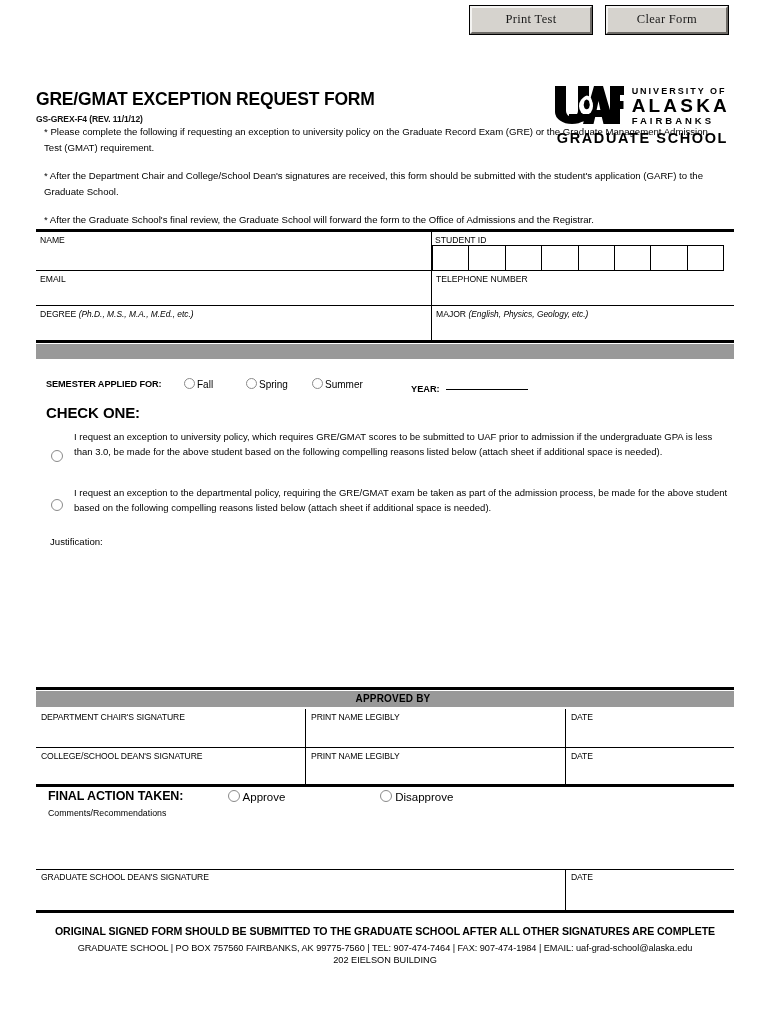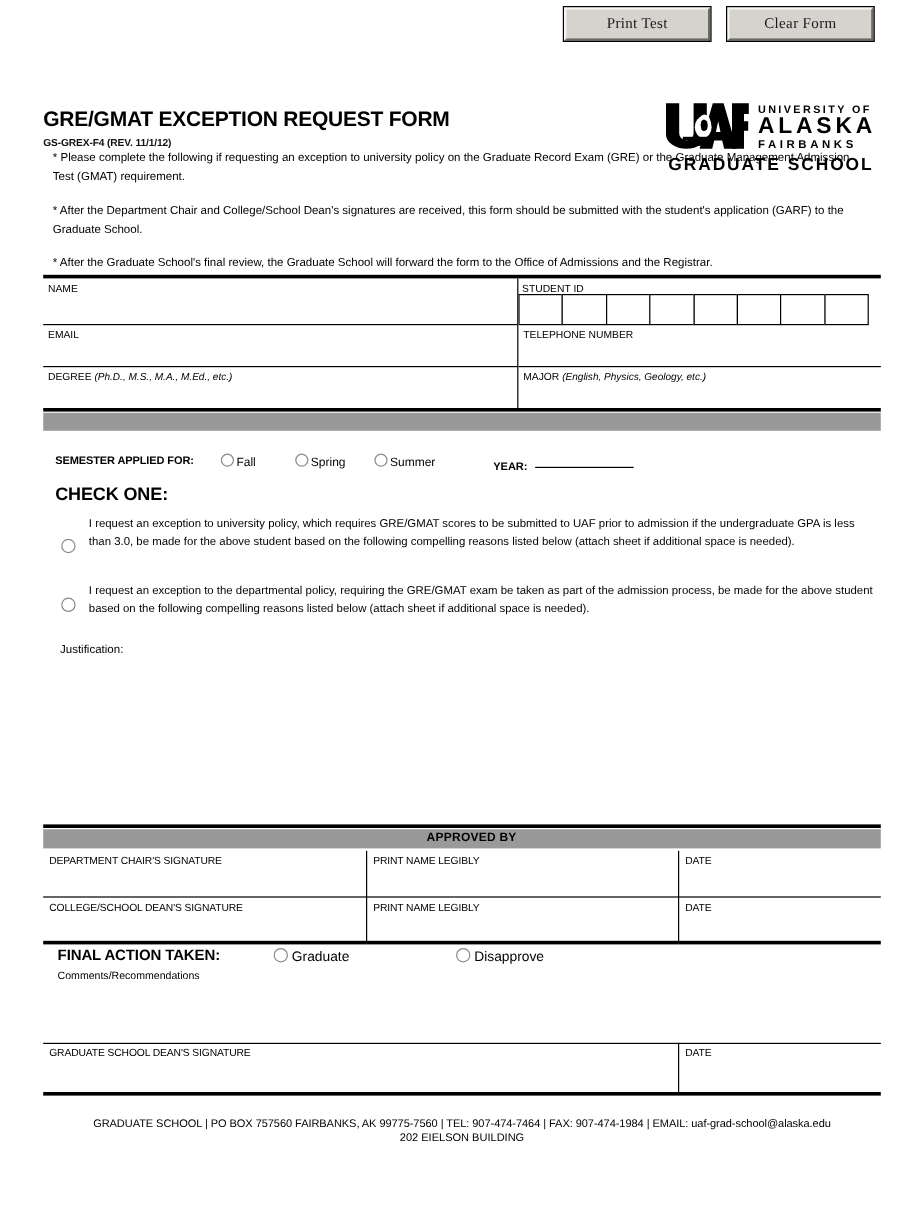--- a/index.html
+++ b/index.html
@@ -526,21 +526,21 @@
     <div style="position:absolute; left:530px; top:39px; width:168px; height:37px;">
       <div class="sig-label">DATE</div>
     </div>
   </div>
 
   <div class="rule-thick" style="top:784px;"></div>
 
   <div class="final-action">FINAL ACTION TAKEN:</div>
   <div class="fa-opt" style="left:228px;">
     <span class="radio radio-lg"></span>
-    <span>Graduate</span>
+    <span>Approve</span>
   </div>
   <div class="fa-opt" style="left:380px;">
     <span class="radio radio-lg"></span>
     <span>Disapprove</span>
   </div>
   <div class="comments">Comments/Recommendations</div>
   <div style="position:absolute; left:48px; top:822px; width:670px; height:40px;"></div>
 
   <div class="rule-thin" style="top:869px;"></div>
   <div style="position:absolute; left:36px; top:869px; width:698px; height:41px;">
@@ -548,17 +548,18 @@
     <div style="position:absolute; left:0; top:0; width:529px; height:52px;">
       <div class="sig-label">GRADUATE SCHOOL DEAN'S SIGNATURE</div>
     </div>
     <div style="position:absolute; left:530px; top:0; width:168px; height:41px;">
       <div class="sig-label">DATE</div>
     </div>
   </div>
   <div class="rule-thick" style="top:910px;"></div>
 
   <div class="footer" style="top:925px;">
+    <div class="footer-bold">ORIGINAL SIGNED FORM SHOULD BE SUBMITTED TO THE GRADUATE SCHOOL AFTER ALL OTHER SIGNATURES ARE COMPLETE</div>
     <div class="footer-line">GRADUATE SCHOOL  |  PO BOX 757560  FAIRBANKS, AK 99775-7560  |  TEL: 907-474-7464  |  FAX: 907-474-1984  |  EMAIL: uaf-grad-school@alaska.edu</div>
     <div class="footer-line2">202 EIELSON BUILDING</div>
   </div>
 
 </div>
 
 </body></html>

